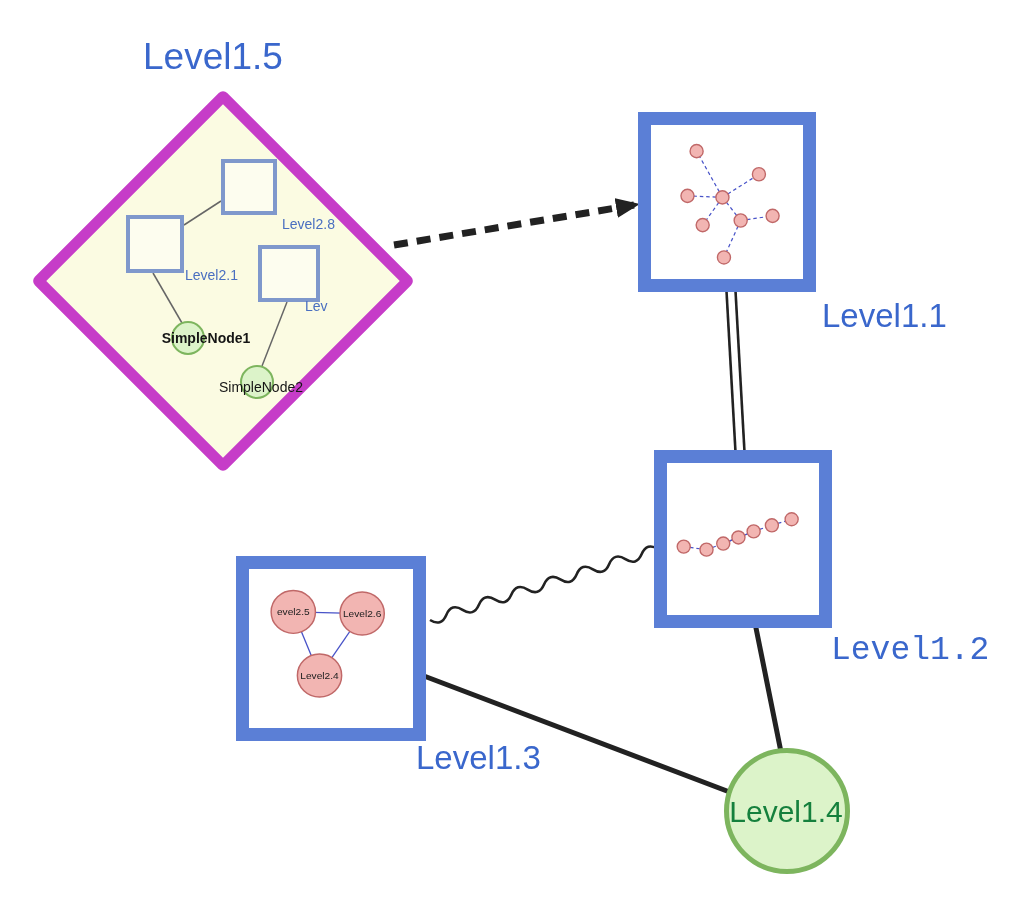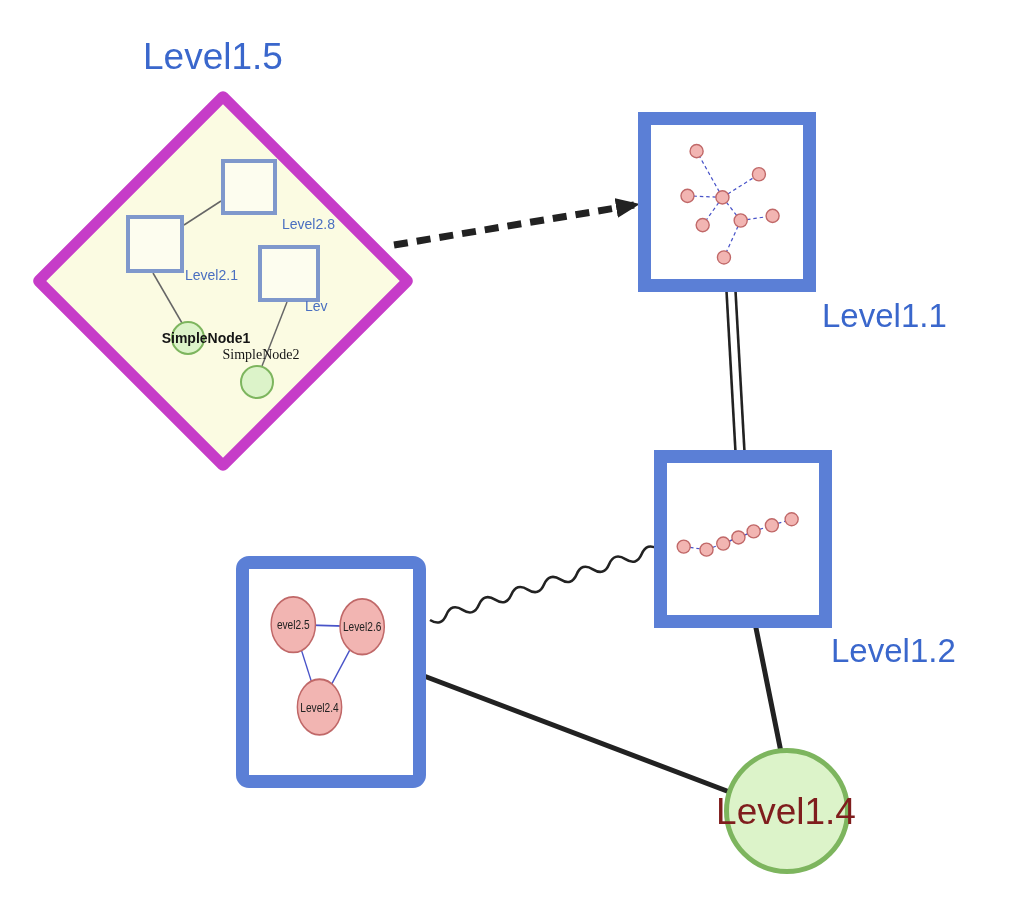--- a/index.html
+++ b/index.html
@@ -35,21 +35,21 @@
     border-radius:50%; border:5px solid var(--green_border);
     background:var(--green_fill); z-index:3;
   }
 
   .main-label { position:absolute; font-size:33px; color:var(--label_blue); z-index:4; white-space:nowrap; }
   .title-label { font-size:37px; }
   .sub-label { position:absolute; font-size:14px; color:var(--sub_label_blue); z-index:4; white-space:nowrap; }
   .black-label { color:#151515; }
   .center { transform:translate(-50%,-50%); }
   .label-l14 { position:absolute; left:786px; top:812px; transform:translate(-50%,-50%);
-               font-size:37px; color:#7f1d1d; z-index:5; white-space:nowrap; }
+               font-size:30px; color:#15803d; z-index:5; white-space:nowrap; }
 </style>
 </head>
 <body>
 
 <div id="canvas">
 
   <div class="diamond"></div>
 
   <svg id="edges-svg">
     <defs>
@@ -73,21 +73,21 @@
   <div class="mini-square" style="left:258px; top:245px; width:62px; height:57px;"></div>
 
   <span class="sub-label" style="left:282px; top:216px;">Level2.8</span>
   <span class="sub-label" style="left:185px; top:267px;text-align:center;">Level2.1</span>
   <span class="sub-label" style="left:305px; top:298px;">Lev</span>
 
   <div class="node-circle-sm" style="left:171px; top:321px;"></div>
   <div class="node-circle-sm" style="left:240px; top:365px;"></div>
 
   <span class="sub-label black-label center" style="left:206px; top:338px;font-weight:bold;">SimpleNode1</span>
-  <span class="sub-label black-label center" style="left:261px; top:355px;font-family:Liberation Serif, serif;">SimpleNode2</span>
+  <span class="sub-label black-label center" style="left:261px; top:387px;">SimpleNode2</span>
 
   <div class="group-box" style="left:638px; top:112px; width:178px; height:180px;">
     <svg viewBox="0 0 100 100" preserveAspectRatio="none">
         <line x1="47" y1="47" x2="30" y2="17" stroke="#4853c8" stroke-width="0.8" stroke-dasharray="2.3 1.9"></line>
         <line x1="47" y1="47" x2="71" y2="32" stroke="#4853c8" stroke-width="0.8" stroke-dasharray="2.3 1.9"></line>
         <line x1="47" y1="47" x2="24" y2="46" stroke="#4853c8" stroke-width="0.8" stroke-dasharray="2.3 1.9"></line>
         <line x1="47" y1="47" x2="59" y2="62" stroke="#4853c8" stroke-width="0.8" stroke-dasharray="2.3 1.9"></line>
         <line x1="47" y1="47" x2="34" y2="65" stroke="#4853c8" stroke-width="0.8" stroke-dasharray="2.3 1.9"></line>
         <line x1="59" y1="62" x2="80" y2="59" stroke="#4853c8" stroke-width="0.8" stroke-dasharray="2.3 1.9"></line>
         <line x1="59" y1="62" x2="48" y2="86" stroke="#4853c8" stroke-width="0.8" stroke-dasharray="2.3 1.9"></line>
@@ -114,34 +114,35 @@
         <circle cx="11" cy="55" r="4.3" fill="#f2b5b2" stroke="#c06868" stroke-width="0.9"></circle>
         <circle cx="26" cy="57" r="4.3" fill="#f2b5b2" stroke="#c06868" stroke-width="0.9"></circle>
         <circle cx="37" cy="53" r="4.3" fill="#f2b5b2" stroke="#c06868" stroke-width="0.9"></circle>
         <circle cx="47" cy="49" r="4.3" fill="#f2b5b2" stroke="#c06868" stroke-width="0.9"></circle>
         <circle cx="57" cy="45" r="4.3" fill="#f2b5b2" stroke="#c06868" stroke-width="0.9"></circle>
         <circle cx="69" cy="41" r="4.3" fill="#f2b5b2" stroke="#c06868" stroke-width="0.9"></circle>
         <circle cx="82" cy="37" r="4.3" fill="#f2b5b2" stroke="#c06868" stroke-width="0.9"></circle>
       </svg>
   </div>
 
-  <div class="group-box" style="left:236px; top:556px; width:190px; height:232px;border-radius:13px;">
+  <div class="group-box" style="left:236px; top:556px; width:190px; height:185px;">
     <svg viewBox="0 0 100 100" preserveAspectRatio="none">
         <line x1="27" y1="27" x2="69" y2="28" stroke="#4853c8" stroke-width="0.8"></line>
         <line x1="27" y1="27" x2="43" y2="67" stroke="#4853c8" stroke-width="0.8"></line>
         <line x1="69" y1="28" x2="43" y2="67" stroke="#4853c8" stroke-width="0.8"></line>
         <circle cx="27" cy="27" r="13.5" fill="#f2b5b2" stroke="#c06868" stroke-width="0.9"></circle>
         <text x="27" y="29.2" text-anchor="middle" font-size="6.2" fill="#222">evel2.5</text>
         <circle cx="69" cy="28" r="13.5" fill="#f2b5b2" stroke="#c06868" stroke-width="0.9"></circle>
         <text x="69" y="30.2" text-anchor="middle" font-size="6.2" fill="#222">Level2.6</text>
         <circle cx="43" cy="67" r="13.5" fill="#f2b5b2" stroke="#c06868" stroke-width="0.9"></circle>
         <text x="43" y="69.2" text-anchor="middle" font-size="6.2" fill="#222">Level2.4</text>
       </svg>
   </div>
 
   <div class="big-circle"></div>
 
   <span class="main-label title-label" style="left:143px; top:36px;text-align:right;">Level1.5</span>
   <span class="main-label" style="left:822px; top:297px;">Level1.1</span>
-  <span class="main-label" style="left:831px; top:632px;">Level1.2</span>
+  <span class="main-label" style="left:831px; top:632px;font-family:Liberation Mono, monospace;">Level1.2</span>
+  <span class="main-label" style="left:416px; top:739px;">Level1.3</span>
   <span class="label-l14">Level1.4</span>
 
 </div>
 
 </body></html>

